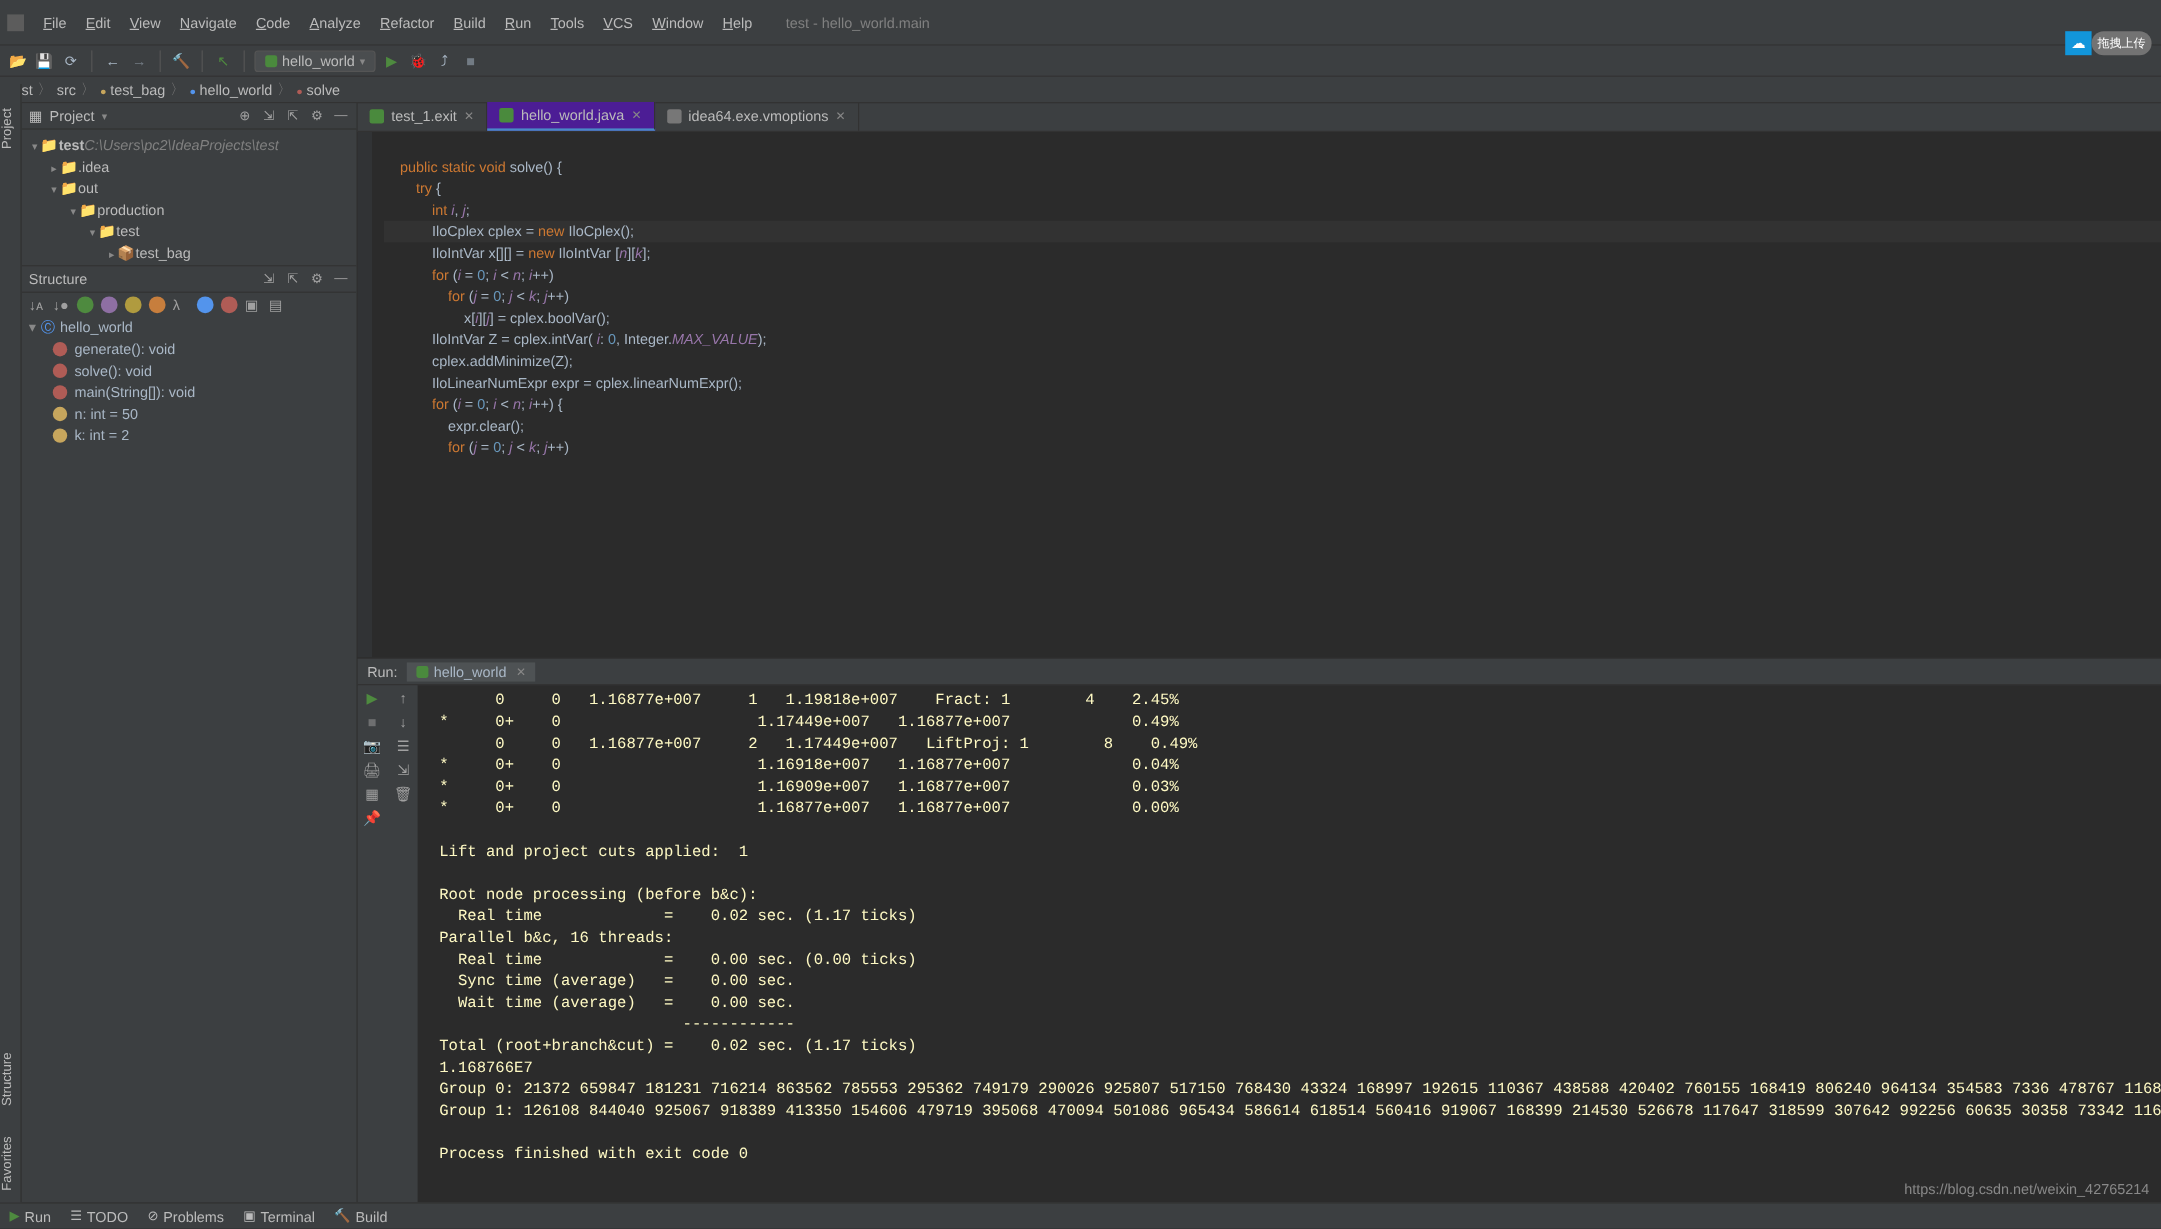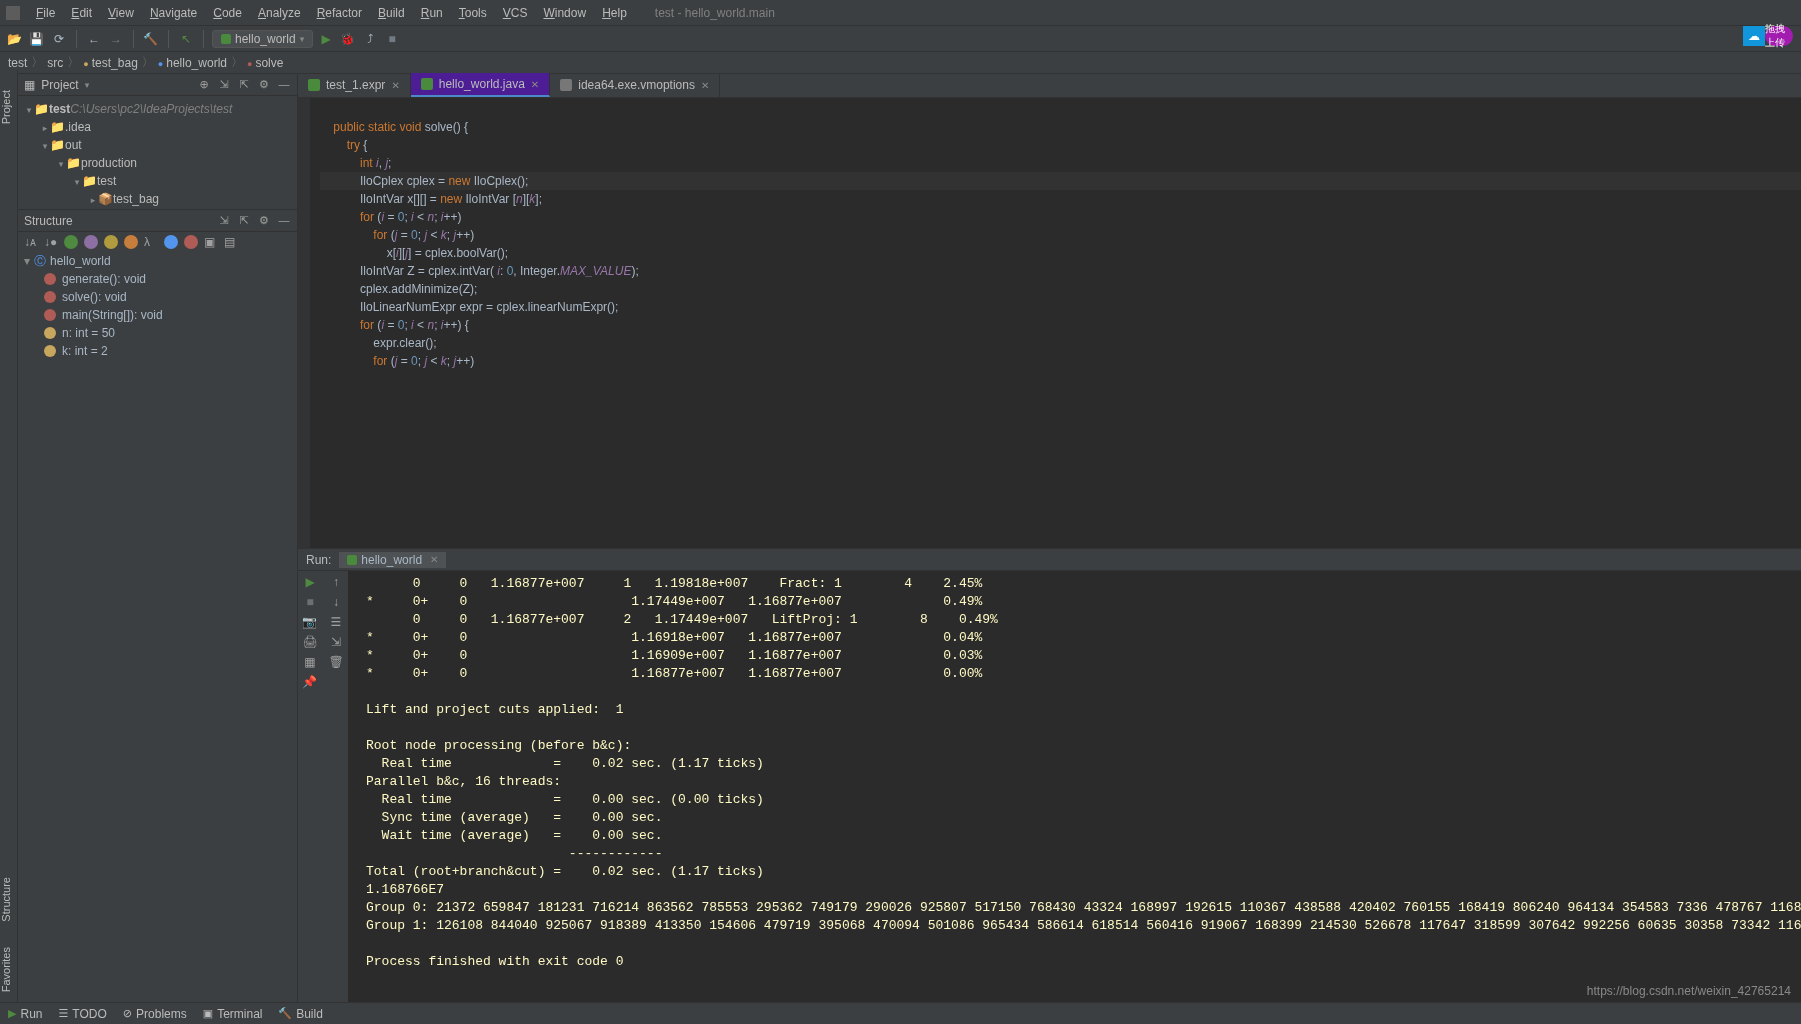--- a/index.html
+++ b/index.html
@@ -1,17 +1,17 @@
 <!DOCTYPE html>
 <html><head>
 <meta charset="utf-8">
 <style>
 * { margin: 0; padding: 0; box-sizing: border-box; font-family: "Segoe UI", Arial, sans-serif; font-size: 12px; }
 body { background: #2b2b2b; color: #a9b7c6; overflow: hidden; width: 1801px; height: 1024px; position: relative; display: flex; flex-direction: column; }
-.menubar { height: 26px; background: #3c3f41; display: flex; align-items: center; padding: 0 6px; border-bottom: 1px solid #323232; }
+.menubar { height: 38px; background: #3c3f41; display: flex; align-items: center; padding: 0 6px; border-bottom: 1px solid #323232; }
 .menubar .logo { width: 14px; height: 14px; background: #5c5c5c; margin-right: 8px; }
 .menubar .menu-item { padding: 2px 8px; color: #bbbbbb; cursor: pointer; }
 .menubar .menu-item u { text-decoration: underline; }
 .menubar .title { margin-left: 20px; color: #808080; }
 .toolbar { height: 26px; background: #3c3f41; display: flex; align-items: center; padding: 0 6px; border-bottom: 1px solid #323232; gap: 4px; }
 .toolbar .sep { width: 1px; height: 18px; background: #555; margin: 0 4px; }
 .toolbar .tool-icon { width: 18px; height: 18px; display: flex; align-items: center; justify-content: center; color: #a9b7c6; cursor: pointer; }
 .toolbar .run-config { background: #4a4d4f; border: 1px solid #555; padding: 1px 8px; border-radius: 3px; color: #bbb; display: flex; align-items: center; gap: 4px; }
 .toolbar .run-config::before { content: ""; width: 10px; height: 10px; background: #4a8a3d; border-radius: 2px; }
 .toolbar .run-config::after { content: "▾"; font-size: 9px; color: #888; }
@@ -86,21 +86,21 @@
 .run-side { width: 50px; background: #3c3f41; display: flex; flex-direction: column; align-items: center; padding-top: 4px; gap: 6px; }
 .run-side .cell { width: 18px; display: flex; justify-content: center; color: #a0a0a0; cursor: pointer; }
 .run-side .row-two { display: flex; gap: 8px; }
 .run-output { flex: 1; font-family: Liberation Mono, monospace; font-size: 13px; line-height: 18px; padding: 4px 18px; overflow: hidden; white-space: pre; color: #fef9c3; }
 .statusbar { height: 22px; background: #3c3f41; display: flex; align-items: center; padding: 0 8px; border-top: 1px solid #323232; gap: 16px; }
 .statusbar .item { color: #bbb; display: flex; align-items: center; gap: 4px; cursor: pointer; }
 .statusbar .item .sicon { font-size: 11px; }
 .watermark { position: absolute; bottom: 26px; right: 10px; color: #b0b0b0; font-size: 12px; opacity: 0.7; pointer-events: none; }
 .cloud-btn { position: absolute; top: 26px; right: 8px; display: flex; }
 .cloud-btn .c1 { background: #1296db; width: 22px; height: 20px; color: #fff; display:flex;align-items:center;justify-content:center; font-size: 12px; }
-.cloud-btn .c2 { background: #a21caf; width: 28px; height: 20px; color: #fff; font-size: 10px; display:flex;align-items:center;justify-content:center;border-radius:10px; }
+.cloud-btn .c2 { background: #737373; width: 50px; height: 20px; color: #fff; font-size: 10px; display:flex;align-items:center;justify-content:center;border-radius:10px; }
 </style>
 </head>
 <body>
 
 <div class="menubar">
   <div class="logo"></div>
   <div id="menu-items" style="display: contents;"><span class="menu-item"><u>F</u>ile</span><span class="menu-item"><u>E</u>dit</span><span class="menu-item"><u>V</u>iew</span><span class="menu-item"><u>N</u>avigate</span><span class="menu-item"><u>C</u>ode</span><span class="menu-item"><u>A</u>nalyze</span><span class="menu-item"><u>R</u>efactor</span><span class="menu-item"><u>B</u>uild</span><span class="menu-item"><u>R</u>un</span><span class="menu-item"><u>T</u>ools</span><span class="menu-item"><u>V</u>CS</span><span class="menu-item"><u>W</u>indow</span><span class="menu-item"><u>H</u>elp</span></div>
   <div class="title">test - hello_world.main</div>
 </div>
 
@@ -242,21 +242,21 @@
             <span><span>k: int = 2</span></span>
           </div>
       </div>
     </div>
   </div>
 
   <div class="editor-area">
     <div class="editor-tabs" id="editor-tabs-container">
         <div class="tab">
           <span class="ficon"></span>
-          <span>test_1.expr</span>
+          <span>test_1.exit</span>
           <span class="close">✕</span>
         </div>
         <div class="tab active">
           <span class="ficon"></span>
           <span>hello_world.java</span>
           <span class="close">✕</span>
         </div>
         <div class="tab">
           <span class="ficon txt"></span>
           <span>idea64.exe.vmoptions</span>

